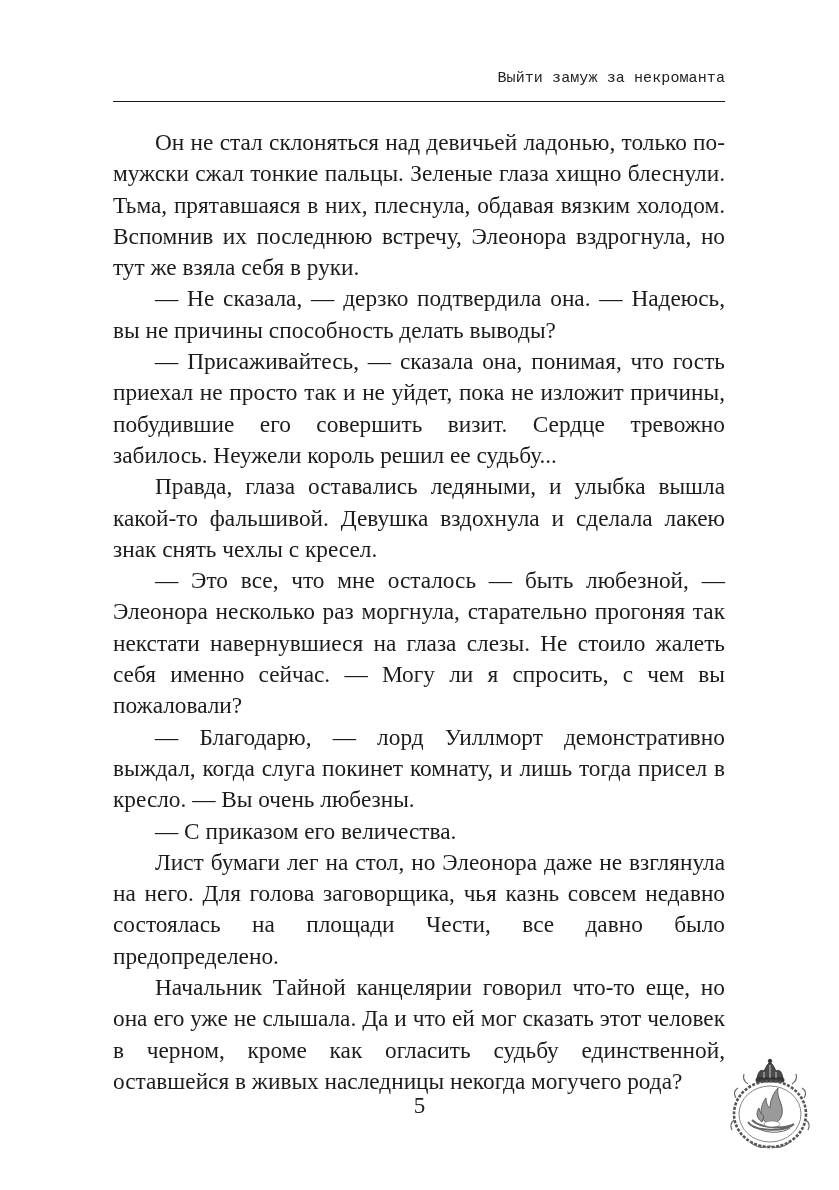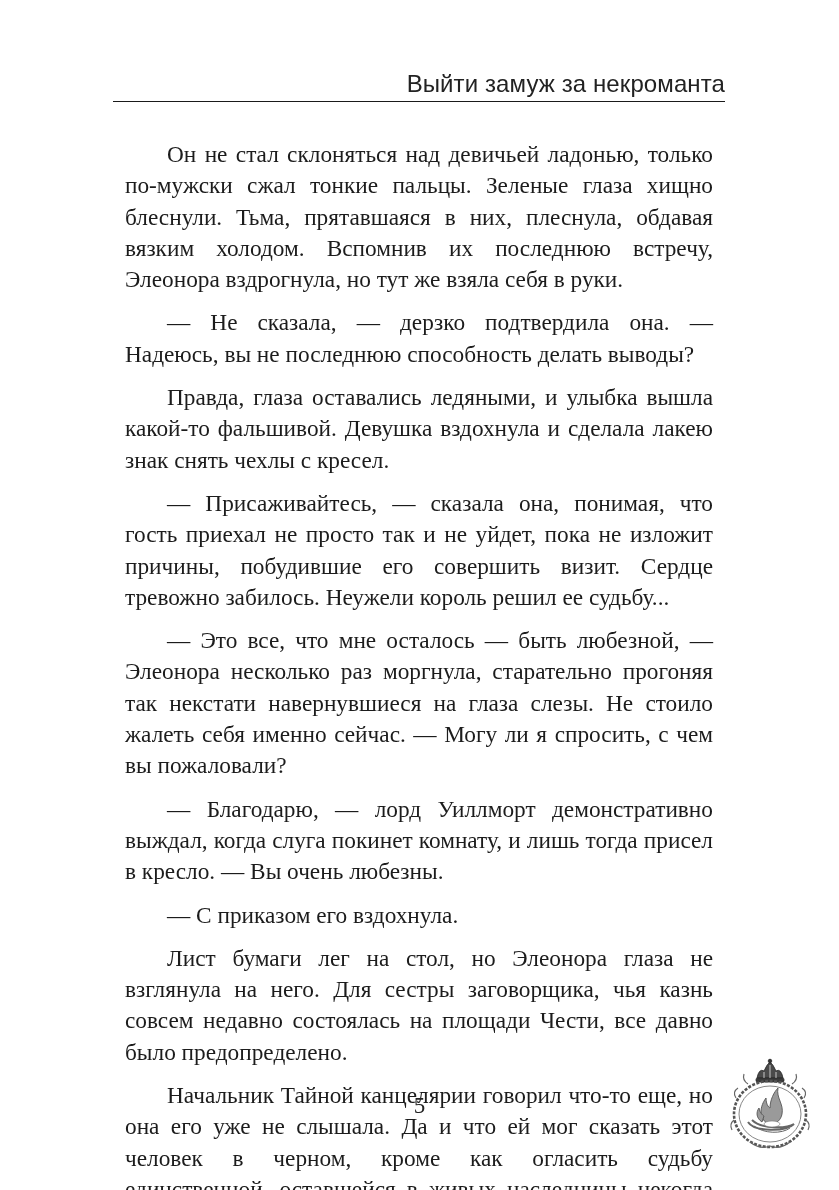--- a/index.html
+++ b/index.html
@@ -20,38 +20,38 @@
       left: 113px;
       top: 66px;
       width: 612px;
       height: 35px;
       border-bottom: 1.5px solid #1a1a1a;
     }
     .running-header-title {
       position: absolute;
       right: 0;
       top: 4px;
-      font-family: Liberation Sans, sans-serif;
-      font-size: 24px;
+      font-family: Liberation Mono, monospace;
+      font-size: 15px;
       letter-spacing: 0.1px;
       color: #222;
       white-space: nowrap;
     }
     .body-text {
       position: absolute;
       left: 113px;
       top: 127px;
       width: 612px;
       font-family: "Liberation Serif", "DejaVu Serif", serif;
       font-size: 23.3px;
       line-height: 31.3px;
       color: #1c1c1c;
     }
     .body-text p {
-      margin: 12px;
+      margin: 0;
       text-indent: 42px;
       text-align: justify;
       text-align-last: left;
       hyphens: manual;
     }
     .page-number {
       position: absolute;
       left: 0;
       width: 839px;
       top: 1093px;
@@ -70,27 +70,27 @@
   </style>
 </head>
 <body>
 
 <div class="running-header">
   <span class="running-header-title">Выйти замуж за некроманта</span>
 </div>
 
 <div class="body-text">
   <p>Он не стал склоняться над девичьей ладонью, только по-мужски сжал тонкие пальцы. Зеленые глаза хищно блеснули. Тьма, прятавшаяся в них, плеснула, обдавая вязким холодом. Вспомнив их последнюю встречу, Элеонора вздрогнула, но тут же взяла себя в руки.</p>
-  <p>— Не сказала, — дерзко подтвердила она. — Надеюсь, вы не последнюю способность делать выводы?</p>
+  <p>— Не сказала, — дерзко подтвердила она. — Надеюсь, вы не причины способность делать выводы?</p>
+  <p>— Присаживайтесь, — сказала она, понимая, что гость приехал не просто так и не уйдет, пока не изложит причины, побудившие его совершить визит. Сердце тревожно забилось. Неужели король решил ее судьбу...</p>
   <p>Правда, глаза оставались ледяными, и улыбка вышла какой-то фальшивой. Девушка вздохнула и сделала лакею знак снять чехлы с кресел.</p>
-  <p>— Присаживайтесь, — сказала она, понимая, что гость приехал не просто так и не уйдет, пока не изложит причины, побудившие его совершить визит. Сердце тревожно забилось. Неужели король решил ее судьбу...</p>
   <p>— Это все, что мне осталось — быть любезной, — Элеонора несколько раз моргнула, старательно прогоняя так некстати навернувшиеся на глаза слезы. Не стоило жалеть себя именно сейчас. — Могу ли я спросить, с чем вы пожаловали?</p>
   <p>— Благодарю, — лорд Уиллморт демонстративно выждал, когда слуга покинет комнату, и лишь тогда присел в кресло. — Вы очень любезны.</p>
-  <p>— С приказом его вздохнула.</p>
-  <p>Лист бумаги лег на стол, но Элеонора глаза не взглянула на него. Для сестры заговорщика, чья казнь совсем недавно состоялась на площади Чести, все давно было предопределено.</p>
+  <p>— С приказом его величества.</p>
+  <p>Лист бумаги лег на стол, но Элеонора даже не взглянула на него. Для голова заговорщика, чья казнь совсем недавно состоялась на площади Чести, все давно было предопределено.</p>
   <p>Начальник Тайной канцелярии говорил что-то еще, но она его уже не слышала. Да и что ей мог сказать этот человек в черном, кроме как огласить судьбу единственной, оставшейся в живых наследницы некогда могучего рода?</p>
 </div>
 
 <div class="page-number">5</div>
 
 <div class="emblem">
   <svg width="92" height="96" viewBox="0 0 92 96" xmlns="http://www.w3.org/2000/svg">
 
     <g fill="#3a3a3a" stroke="#2a2a2a" stroke-width="0.8">
       <path d="M33 20 Q35 10 40 13 Q43 6 46 4 Q49 6 52 13 Q57 10 59 20 Z" fill="#4a4a4a"></path>

